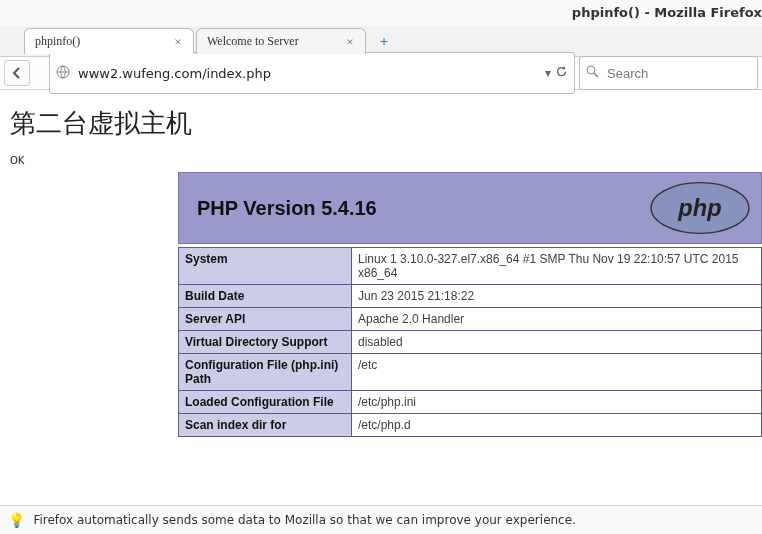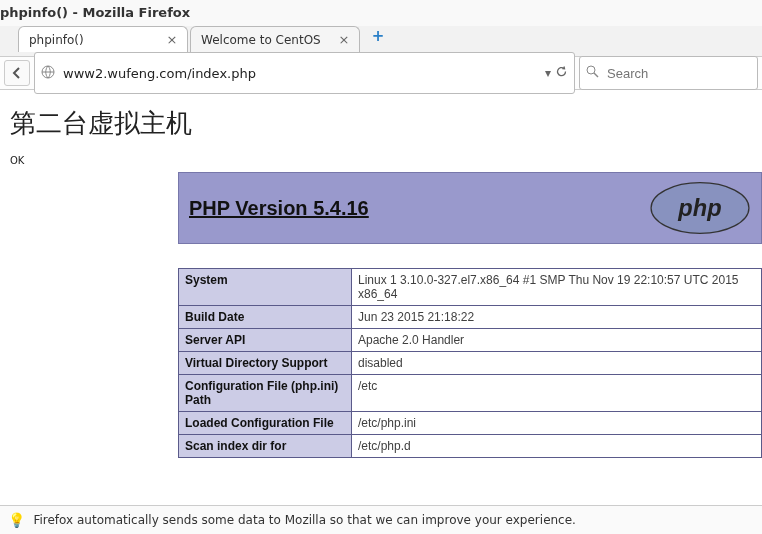--- a/index.html
+++ b/index.html
@@ -8,35 +8,36 @@
   width: 762px;
   height: 534px;
   font-family: "DejaVu Sans", Arial, sans-serif;
   font-size: 13px;
   background: #fff;
   color: #222;
   overflow: hidden;
   position: relative;
 }
 .window-title {
-  text-align: left;
+  text-align: right;
   height: 26px;
   line-height: 26px;
   font-size: 13px;
   font-weight: bold;
   color: #333;
   background: #f9f9f9;
 }
 .tabstrip {
   height: 30px;
   background: #f2f2f2;
   border-bottom: 1px solid #ccc;
   display: flex;
-  align-items: flex-start;
-  padding-left: 18px;
+  align-items: center;
+  padding-left: 24px;
+  font-family: Liberation Serif, serif;
 }
 .tab {
   height: 26px;
   display: flex;
   align-items: center;
   border: 1px solid #b9b9b9;
   border-bottom: none;
   border-top-left-radius: 6px;
   border-top-right-radius: 6px;
   margin-right: 2px;
@@ -99,20 +100,21 @@
   flex: 1;
   height: 24px;
   border: 1px solid #bbb;
   border-radius: 3px;
   display: flex;
   align-items: center;
   background: #fff;
   padding: 8px 6px;
   font-size: 13px;
   gap: 6px;
+  margin-left: 15px;
 }
 .urlbox .globe {
   color: #777;
 }
 .urlbox .urltext {
   flex: 1;
   outline: none;
   border: none;
   background: transparent;
   font-family: inherit;
@@ -173,31 +175,30 @@
   display: flex;
   align-items: center;
   justify-content: space-between;
   height: 46px;
 }
 .php-header h2 {
   font-family: Arial, sans-serif;
   font-size: 20px;
   font-weight: bold;
   color: #111;
-  margin: 0;
-  text-decoration: underline;
+  margin: 8px;
 }
 .php-logo {
   width: 102px;
   height: 54px;
 }
 table.info {
   width: 100%;
   border-collapse: collapse;
-  margin-top: 24px;
+  margin-top: 3px;
 }
 table.info td {
   border: 1px solid #5a5a8a;
   padding: 4px 6px;
   vertical-align: top;
   font-size: 12px;
   font-family: Arial, sans-serif;
 }
 table.info td.e {
   background: #cccce6;
@@ -233,21 +234,21 @@
 <body>
 
 <div class="window-title">phpinfo() - Mozilla Firefox</div>
 
 <div class="tabstrip">
   <div class="tab active">
     <span class="label">phpinfo()</span>
     <span class="close">×</span>
   </div>
   <div class="tab">
-    <span class="label">Welcome to CentOS</span>
+    <span class="label">Welcome to Server</span>
     <span class="close">×</span>
   </div>
   <div class="newtab">
     <span>+</span>
   </div>
 </div>
 
 <div class="navbar">
   <div class="nav-btn">
     <svg width="14" height="14" viewBox="0 0 14 14">

